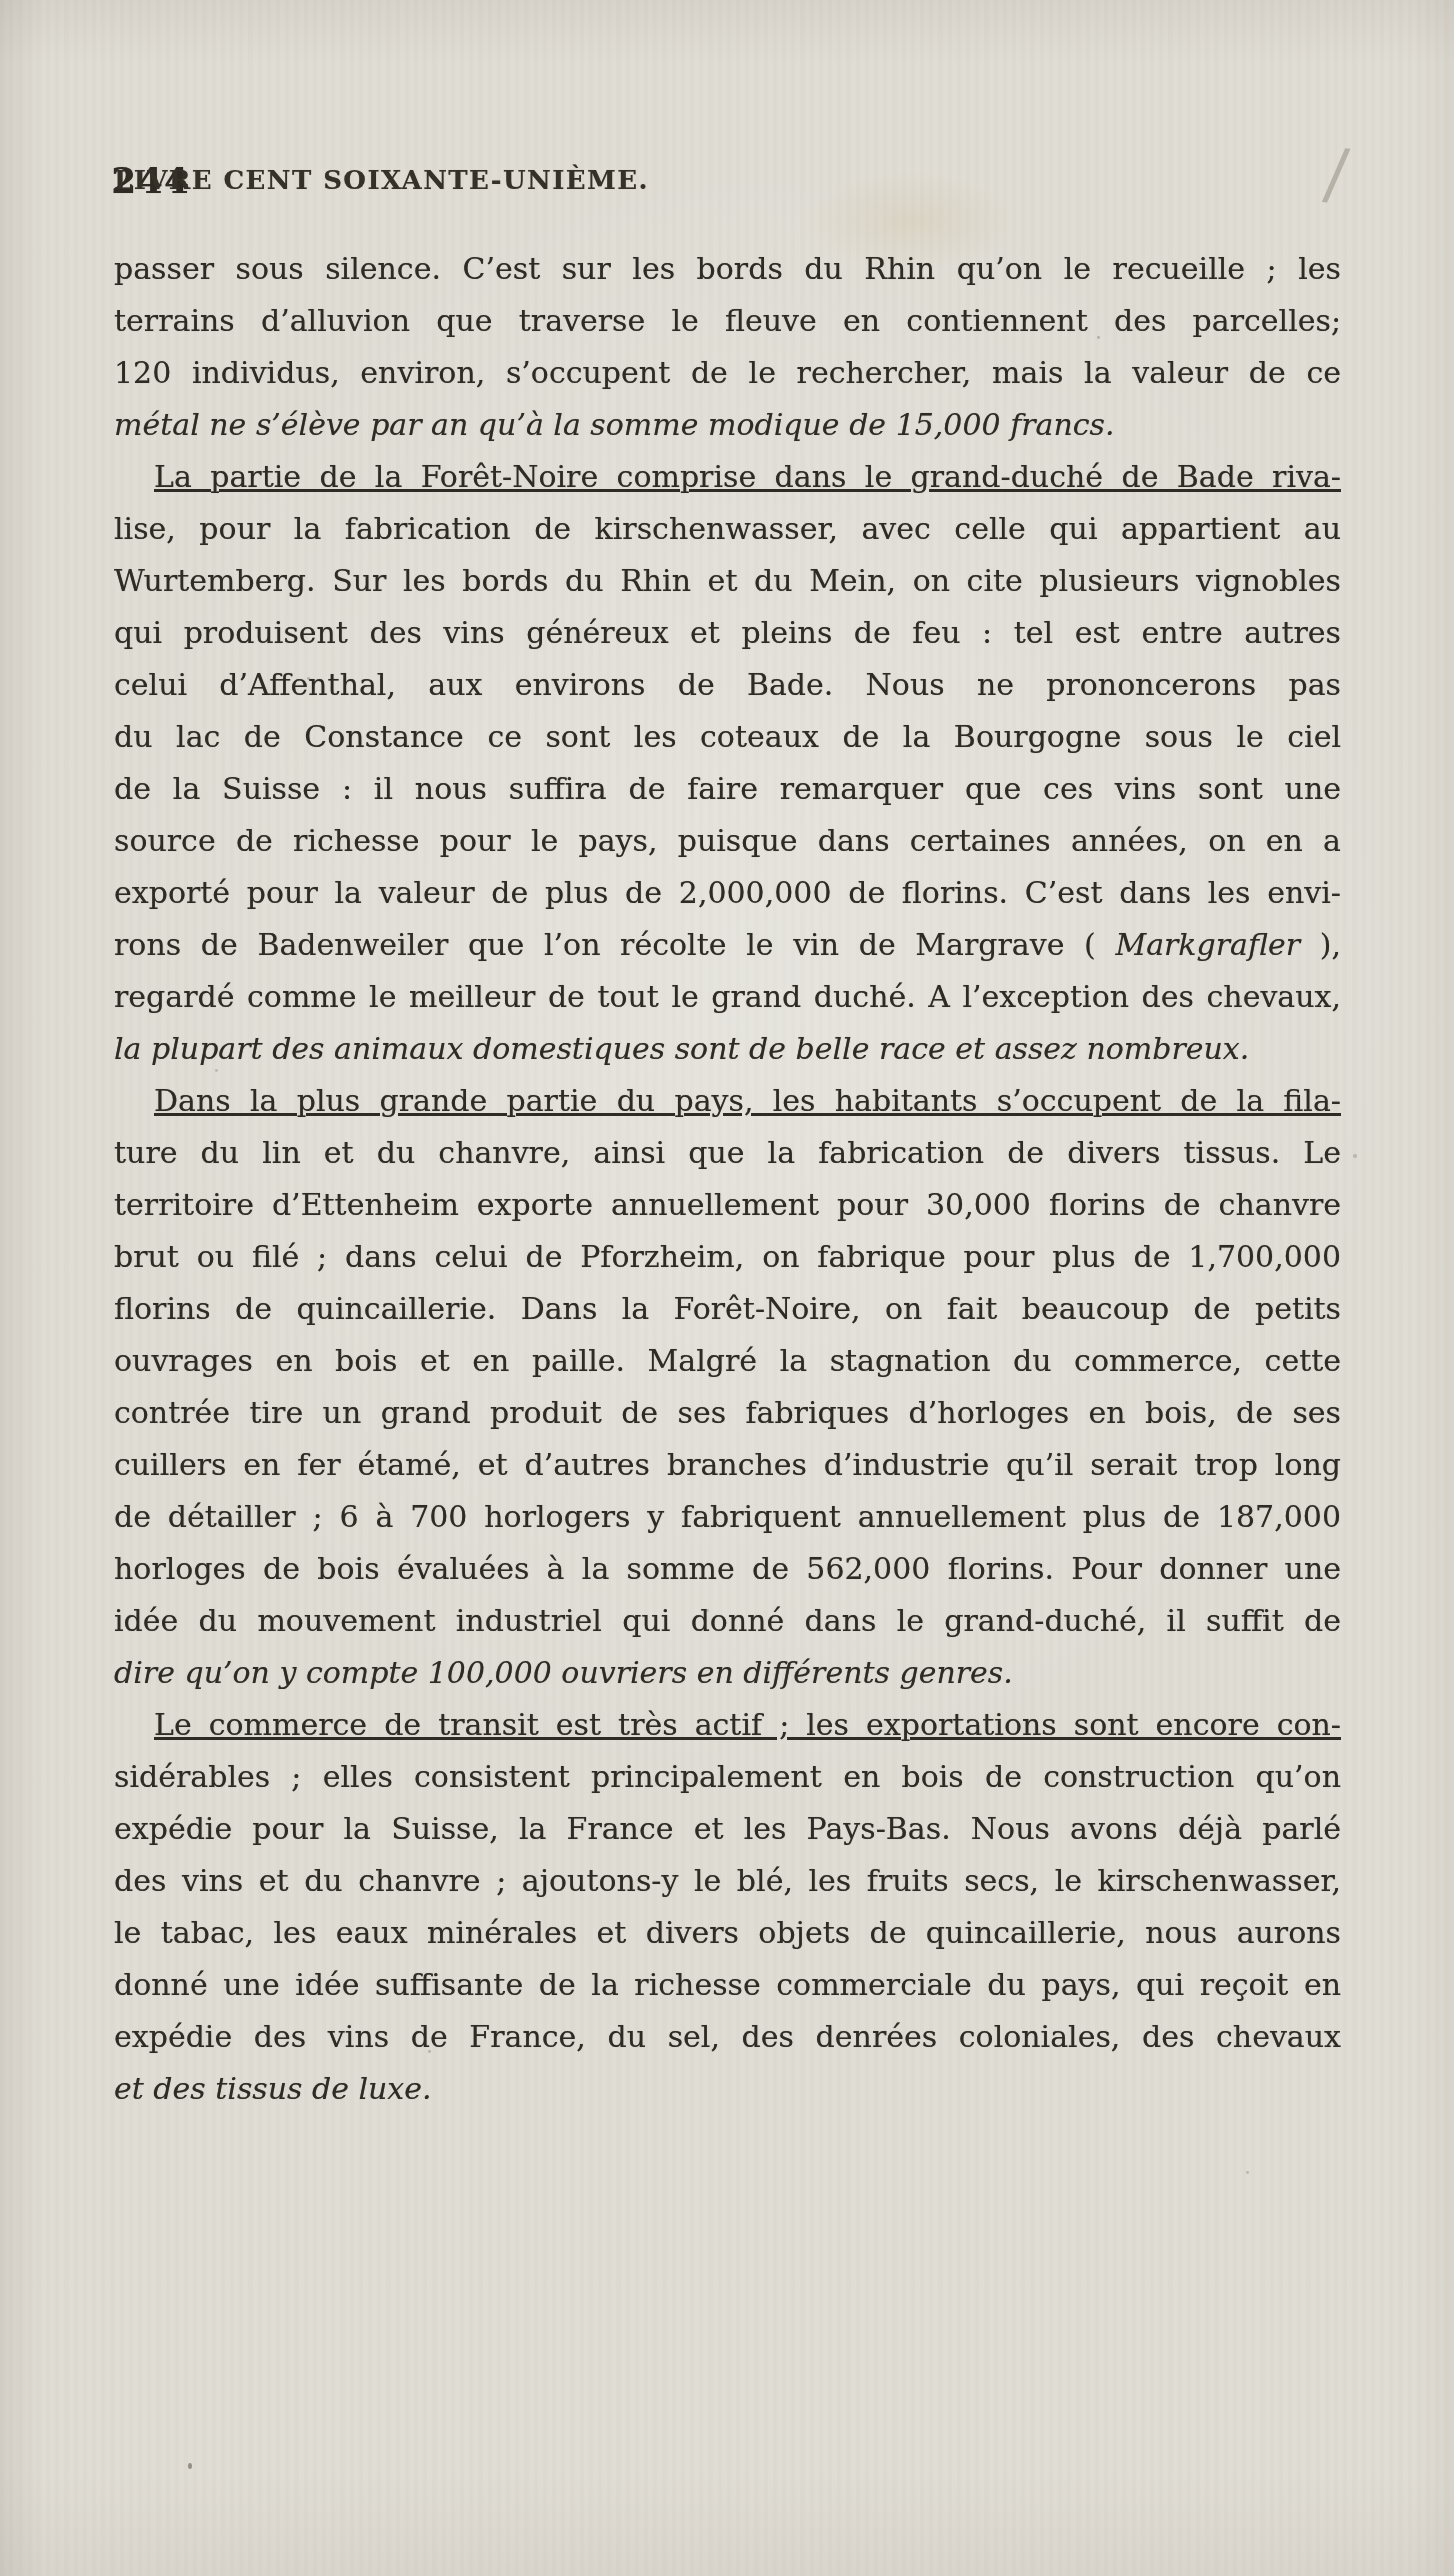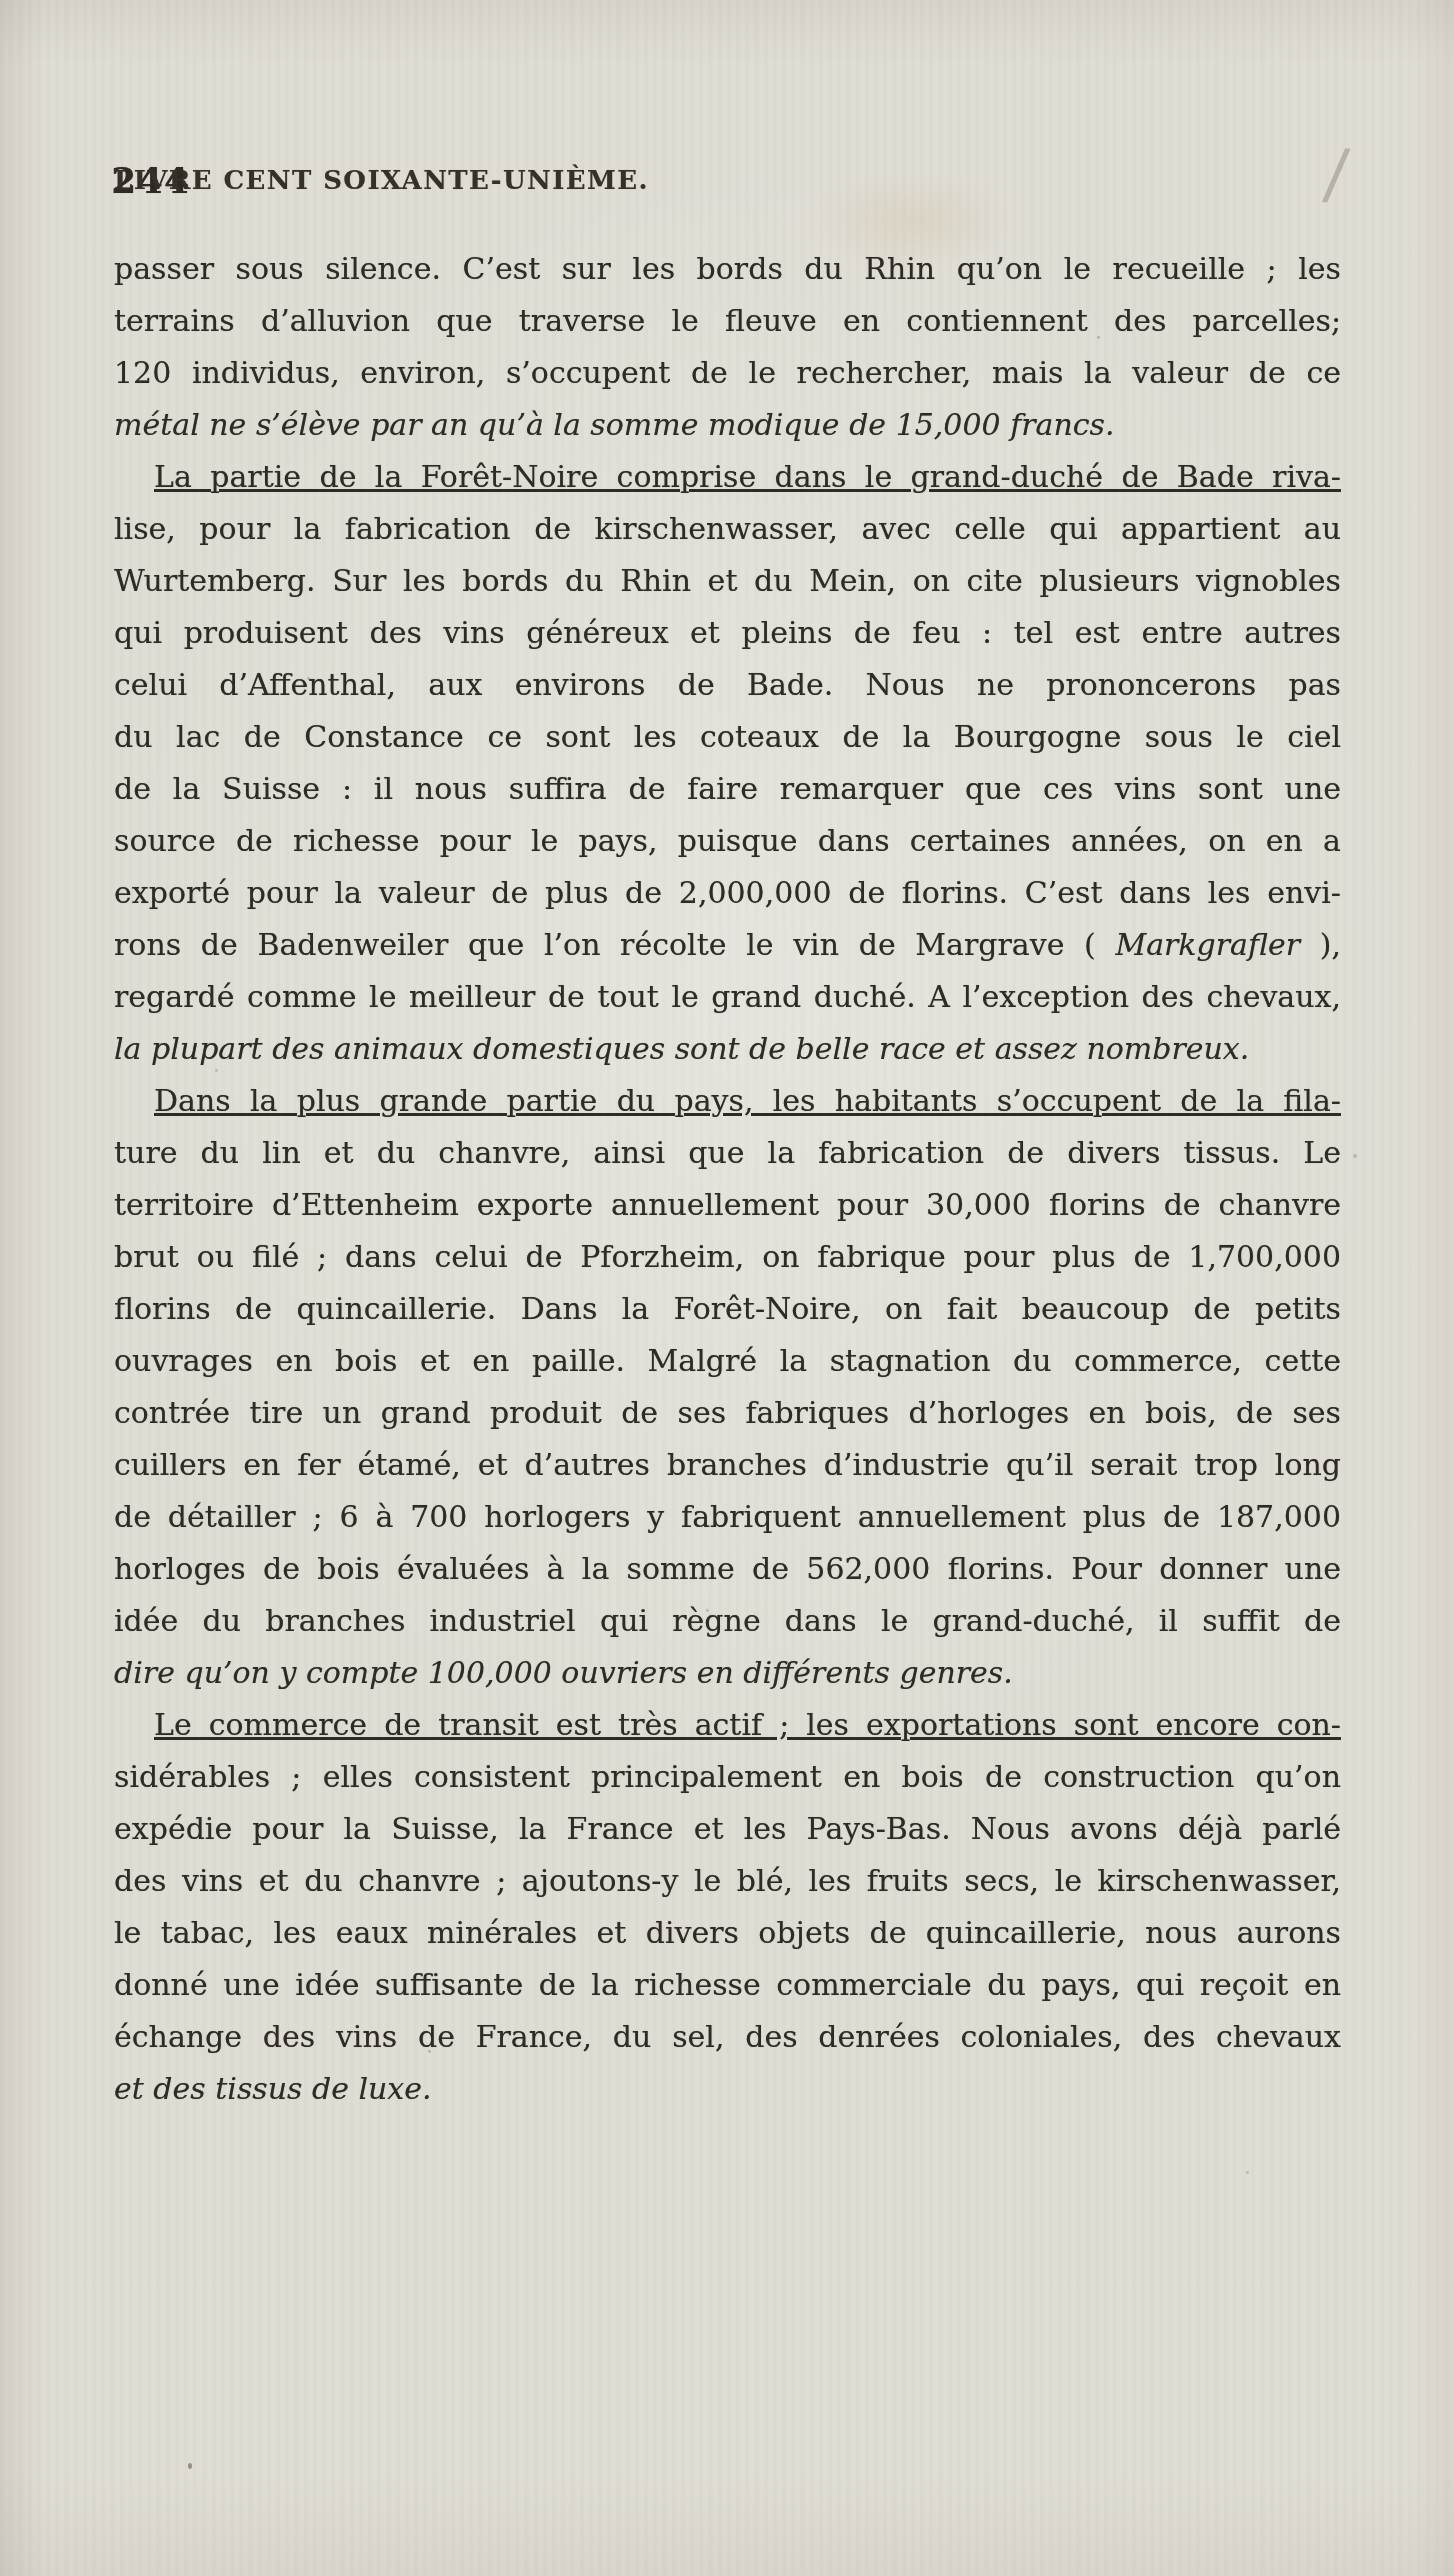--- a/index.html
+++ b/index.html
@@ -112,26 +112,26 @@
       <div class="line indent"><span>Dans la plus grande partie du pays, les habitants s’occupent de la fila-</span></div>
       <div class="line"><span>ture du lin et du chanvre, ainsi que la fabrication de divers tissus. Le</span></div>
       <div class="line"><span>territoire d’Ettenheim exporte annuellement pour 30,000 florins de chanvre</span></div>
       <div class="line"><span>brut ou filé ; dans celui de Pforzheim, on fabrique pour plus de 1,700,000</span></div>
       <div class="line"><span>florins de quincaillerie. Dans la Forêt-Noire, on fait beaucoup de petits</span></div>
       <div class="line"><span>ouvrages en bois et en paille. Malgré la stagnation du commerce, cette</span></div>
       <div class="line"><span>contrée tire un grand produit de ses fabriques d’horloges en bois, de ses</span></div>
       <div class="line"><span>cuillers en fer étamé, et d’autres branches d’industrie qu’il serait trop long</span></div>
       <div class="line"><span>de détailler ; 6 à 700 horlogers y fabriquent annuellement plus de 187,000</span></div>
       <div class="line"><span>horloges de bois évaluées à la somme de 562,000 florins. Pour donner une</span></div>
-      <div class="line"><span>idée du branches industriel qui règne dans le grand-duché, il suffit de</span></div>
+      <div class="line"><span>idée du mouvement industriel qui donné dans le grand-duché, il suffit de</span></div>
       <div class="line lastline"><span>dire qu’on y compte 100,000 ouvriers en différents genres.</span></div>
       <div class="line indent"><span>Le commerce de transit est très actif ; les exportations sont encore con-</span></div>
       <div class="line"><span>sidérables ; elles consistent principalement en bois de construction qu’on</span></div>
       <div class="line"><span>expédie pour la Suisse, la France et les Pays-Bas. Nous avons déjà parlé</span></div>
       <div class="line"><span>des vins et du chanvre ; ajoutons-y le blé, les fruits secs, le kirschenwasser,</span></div>
       <div class="line"><span>le tabac, les eaux minérales et divers objets de quincaillerie, nous aurons</span></div>
       <div class="line"><span>donné une idée suffisante de la richesse commerciale du pays, qui reçoit en</span></div>
-      <div class="line"><span>échange des vins de France, du sel, des denrées coloniales, des chevaux</span></div>
+      <div class="line"><span>expédie des vins de France, du sel, des denrées coloniales, des chevaux</span></div>
       <div class="line lastline"><span>et des tissus de luxe.</span></div>
     </div>
 
 </div>
 
 
 </body></html>

